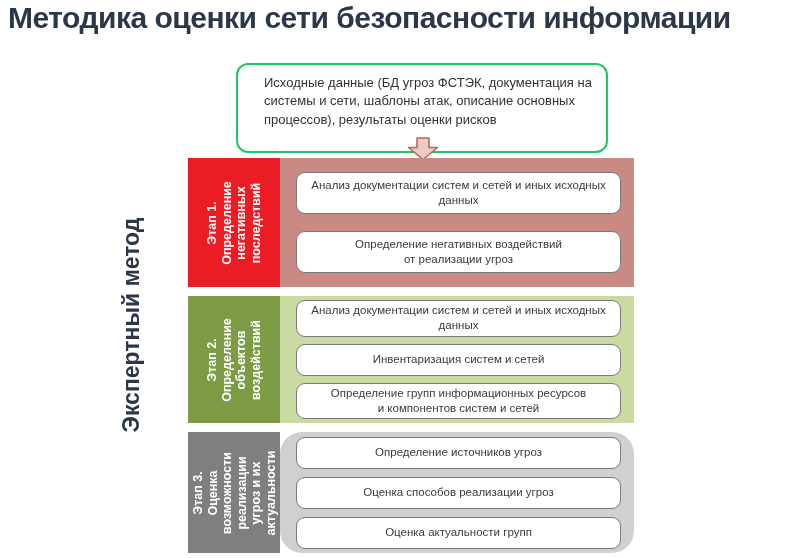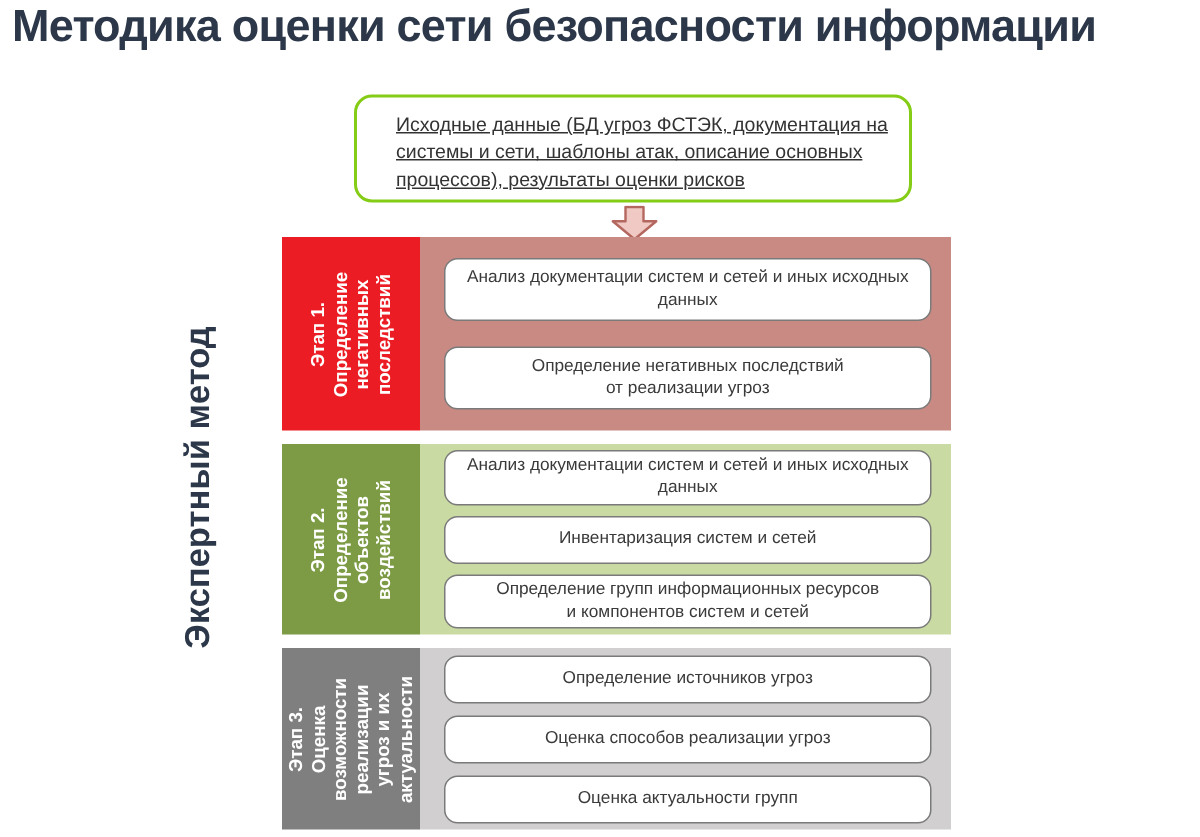--- a/index.html
+++ b/index.html
@@ -7,24 +7,24 @@
   .slide {
     position:relative; width:800px; height:558px; background:#ffffff;
     overflow:hidden; font-family:"Liberation Sans", sans-serif;
   }
   .title {
     position:absolute; left:8px; top:1px; width:788px;
     font-size:30px; font-weight:bold; color:#2c3849; letter-spacing:-0.5px;
     white-space:nowrap;
   }
   .input-box {
-    position:absolute; left:236px; top:63px; width:372px; height:72px;
-    background:#ffffff; border:2px solid #84cc16; border-radius:12px;
+    position:absolute; left:236px; top:63px; width:372px; height:90px;
+    background:#ffffff; border:2px solid #22c55e; border-radius:12px;
     padding:9px 12px 9px 26px;
-    font-size:13px; line-height:1.42; color:#333333;text-decoration:underline;
+    font-size:13px; line-height:1.42; color:#333333;
   }
   .flow-arrow { position:absolute; left:404px; top:137px; }
   .side-label {
     position:absolute; left:-17px; top:310px; width:300px; height:30px;
     transform:rotate(-90deg);
     text-align:center; font-size:23px; font-weight:bold; color:#2c3849;
     white-space:nowrap;
   }
   .stages { position:absolute; left:188px; top:158px; width:446px; }
   .stage { display:flex; flex-direction:row; }
@@ -39,21 +39,21 @@
     width:126px; text-align:center;
     color:#ffffff; font-weight:bold; font-size:12.5px; line-height:1.16;
     white-space:pre-line;
   }
   .stage-content {
     flex:1 1 auto; display:flex; flex-direction:column; justify-content:center;
     padding:4px 13px 4px 16px;
   }
   .stage-1 .stage-content { gap:17px; }
   .stage-2 .stage-content { gap:7px; }
-  .stage-3 .stage-content { gap:8px; }
+  .stage-3 .stage-content { gap:8px;border-radius:22px; }
   .stage-item {
     background:#ffffff; border:1.5px solid #7a7a7a; border-radius:9px;
     min-height:32px; display:flex; align-items:center; justify-content:center;
     text-align:center; padding:5px 10px;
     font-size:11.5px; line-height:1.3; color:#3a3a3a;
     white-space:pre-line;
   }
 </style>
 </head>
 <body>
@@ -78,21 +78,21 @@
 
     <div class="stage stage-1">
       <div class="stage-label" style="background: rgb(236, 28, 36);">
         <div class="stage-label-text">Этап 1.
 Определение
 негативных
 последствий</div>
       </div>
       <div class="stage-content" style="background: rgb(201, 138, 132);">
         <div class="stage-item">Анализ документации систем и сетей и иных исходных данных</div>
-        <div class="stage-item">Определение негативных последствий
+        <div class="stage-item">Определение негативных воздействий
 от реализации угроз</div>
       </div>
     </div>
 
     <div class="stage stage-2">
       <div class="stage-label" style="background: rgb(124, 155, 68);">
         <div class="stage-label-text">Этап 2.
 Определение
 объектов
 воздействий</div>

